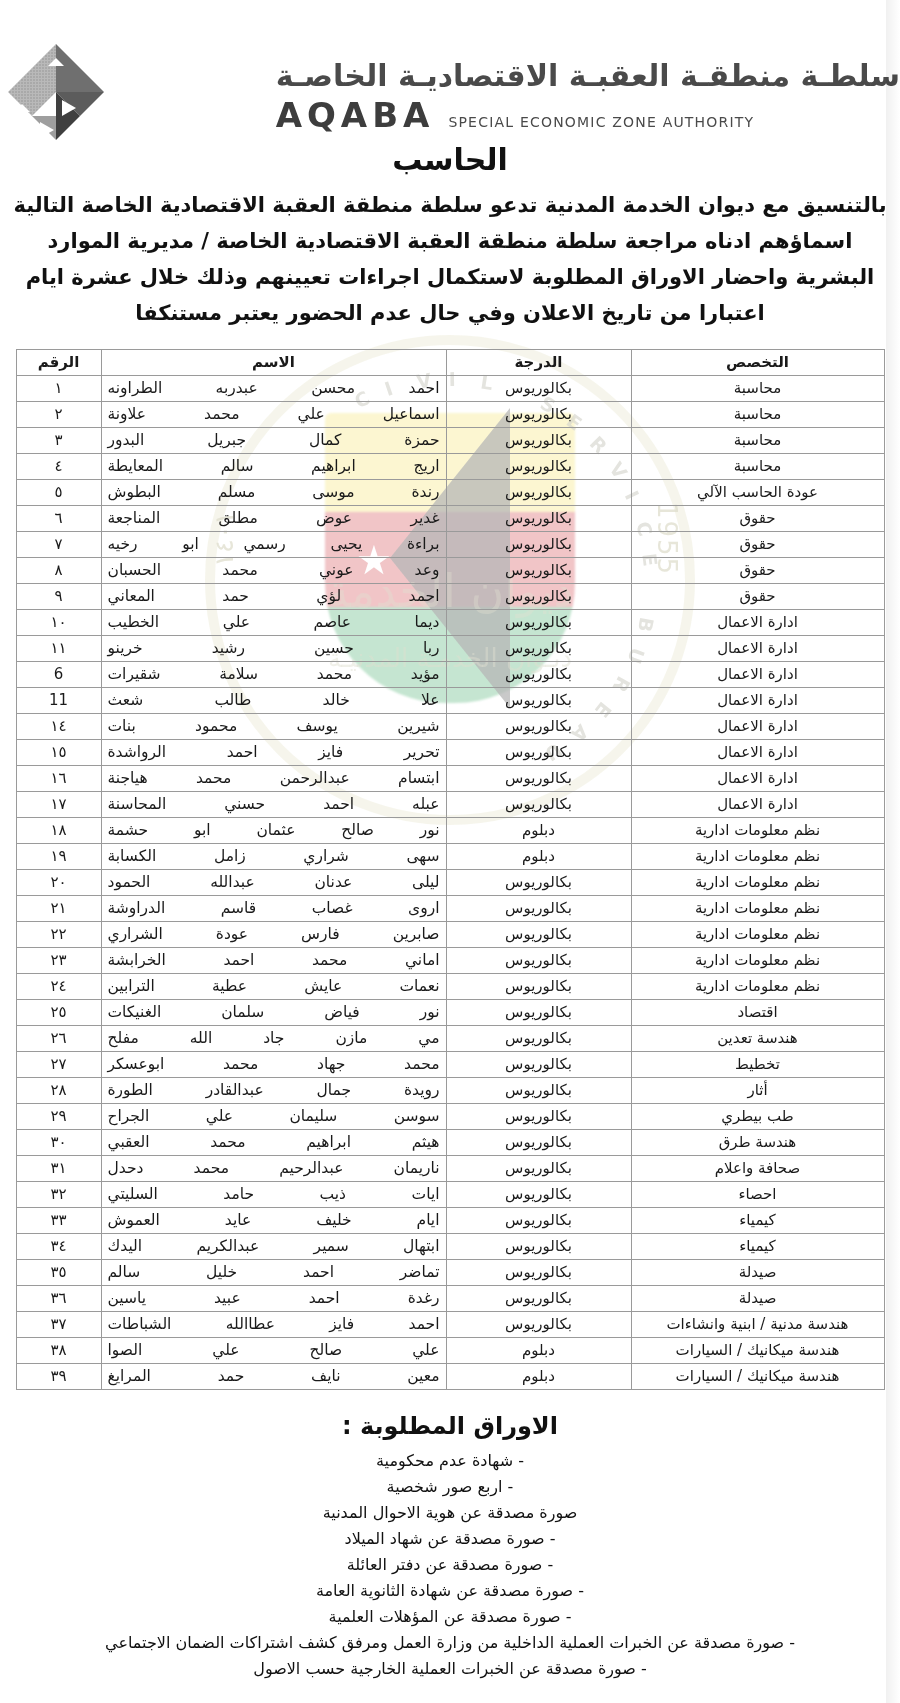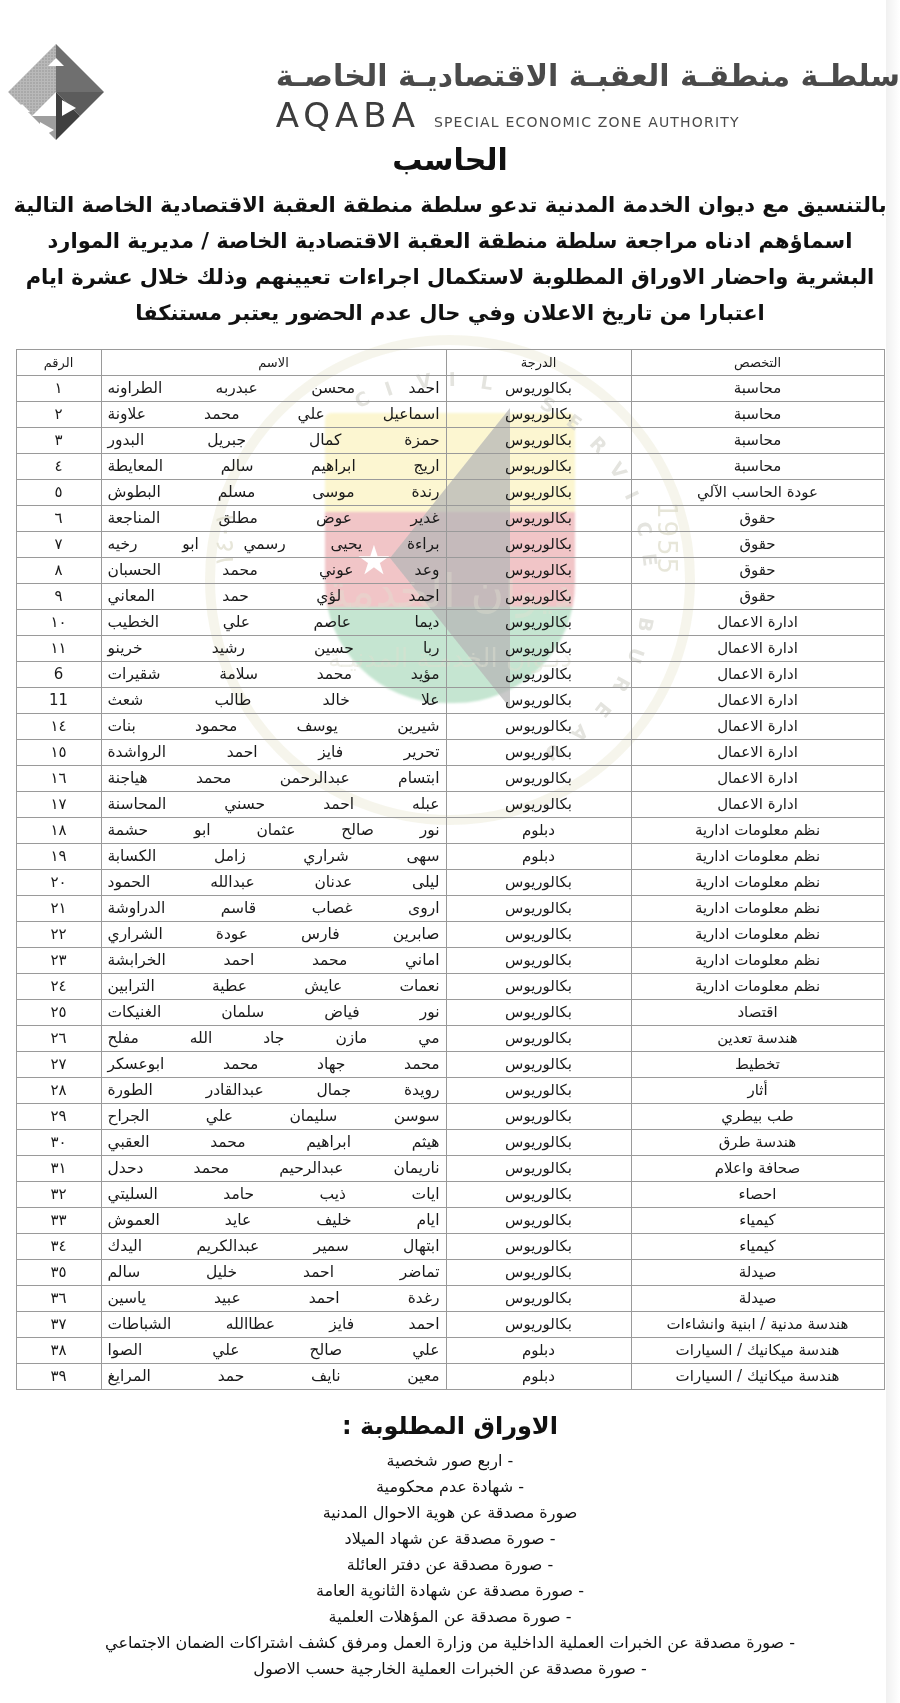--- a/index.html
+++ b/index.html
@@ -97,21 +97,21 @@
   .logo-mark{
     width:112px;height:112px;position:relative;flex:0 0 auto;
   }
   .logo-words{display:flex;flex-direction:column;align-items:flex-end;gap:2px;}
   .logo-ar{
     font-size:30px;color:#4a4a4a;letter-spacing:1px;white-space:nowrap;
     font-weight:bold;
   }
   .logo-en-row{display:flex;flex-direction:row;align-items:baseline;gap:14px;direction:ltr;}
   .logo-en{
-    font-size:34px;letter-spacing:5px;color:#3d3d3d;font-weight:normal;
+    font-size:34px;letter-spacing:5px;color:#3d3d3d;font-weight:bold;
   }
   .logo-en-sub{
     font-size:14px;letter-spacing:1.2px;color:#4a4a4a;
   }
 
   
   .announce-title{
     text-align:center;
     font-size:30px;
     font-weight:bold;
@@ -138,21 +138,21 @@
   }
   table.main th,table.main td{
     border:1px solid #9a9a9a;
     padding:2px 6px;
     text-align:center;
     height:21px;
     line-height:19px;
     white-space:nowrap;
     overflow:hidden;
   }
-  table.main th{font-weight:normal;font-size:13px;margin-left:40px;}
+  table.main th{font-weight:bold;font-size:15px;margin-left:40px;}
   col.c-num{width:85px;}
   col.c-name{width:345px;}
   col.c-deg{width:185px;}
   col.c-spec{width:253px;}
   td.name{
     text-align:justify;
     text-align-last:justify;
     letter-spacing:.2px;
     padding-right:22px;
     padding-left:22px;
@@ -505,22 +505,22 @@
           <td>هندسة ميكانيك / السيارات</td>
           <td>دبلوم</td>
           <td class="name">معين نايف حمد المرايغ</td>
           <td class="num">٣٩</td>
         </tr>
       </tbody>
   </table>
 
   <div class="docs-title">الاوراق المطلوبة :</div>
   <ul class="docs-list" id="docs-list">
+      <li>- شهادة عدم محكومية</li>
       <li>- اربع صور شخصية</li>
-      <li>- شهادة عدم محكومية</li>
       <li>صورة مصدقة عن هوية الاحوال المدنية</li>
       <li>- صورة مصدقة عن شهاد الميلاد</li>
       <li>- صورة مصدقة عن دفتر العائلة</li>
       <li>- صورة مصدقة عن شهادة الثانوية العامة</li>
       <li>- صورة مصدقة عن المؤهلات العلمية</li>
       <li>- صورة مصدقة عن الخبرات العملية الداخلية من وزارة العمل ومرفق كشف اشتراكات الضمان الاجتماعي</li>
       <li>- صورة مصدقة عن الخبرات العملية الخارجية حسب الاصول</li>
     </ul>
 
 </div>

